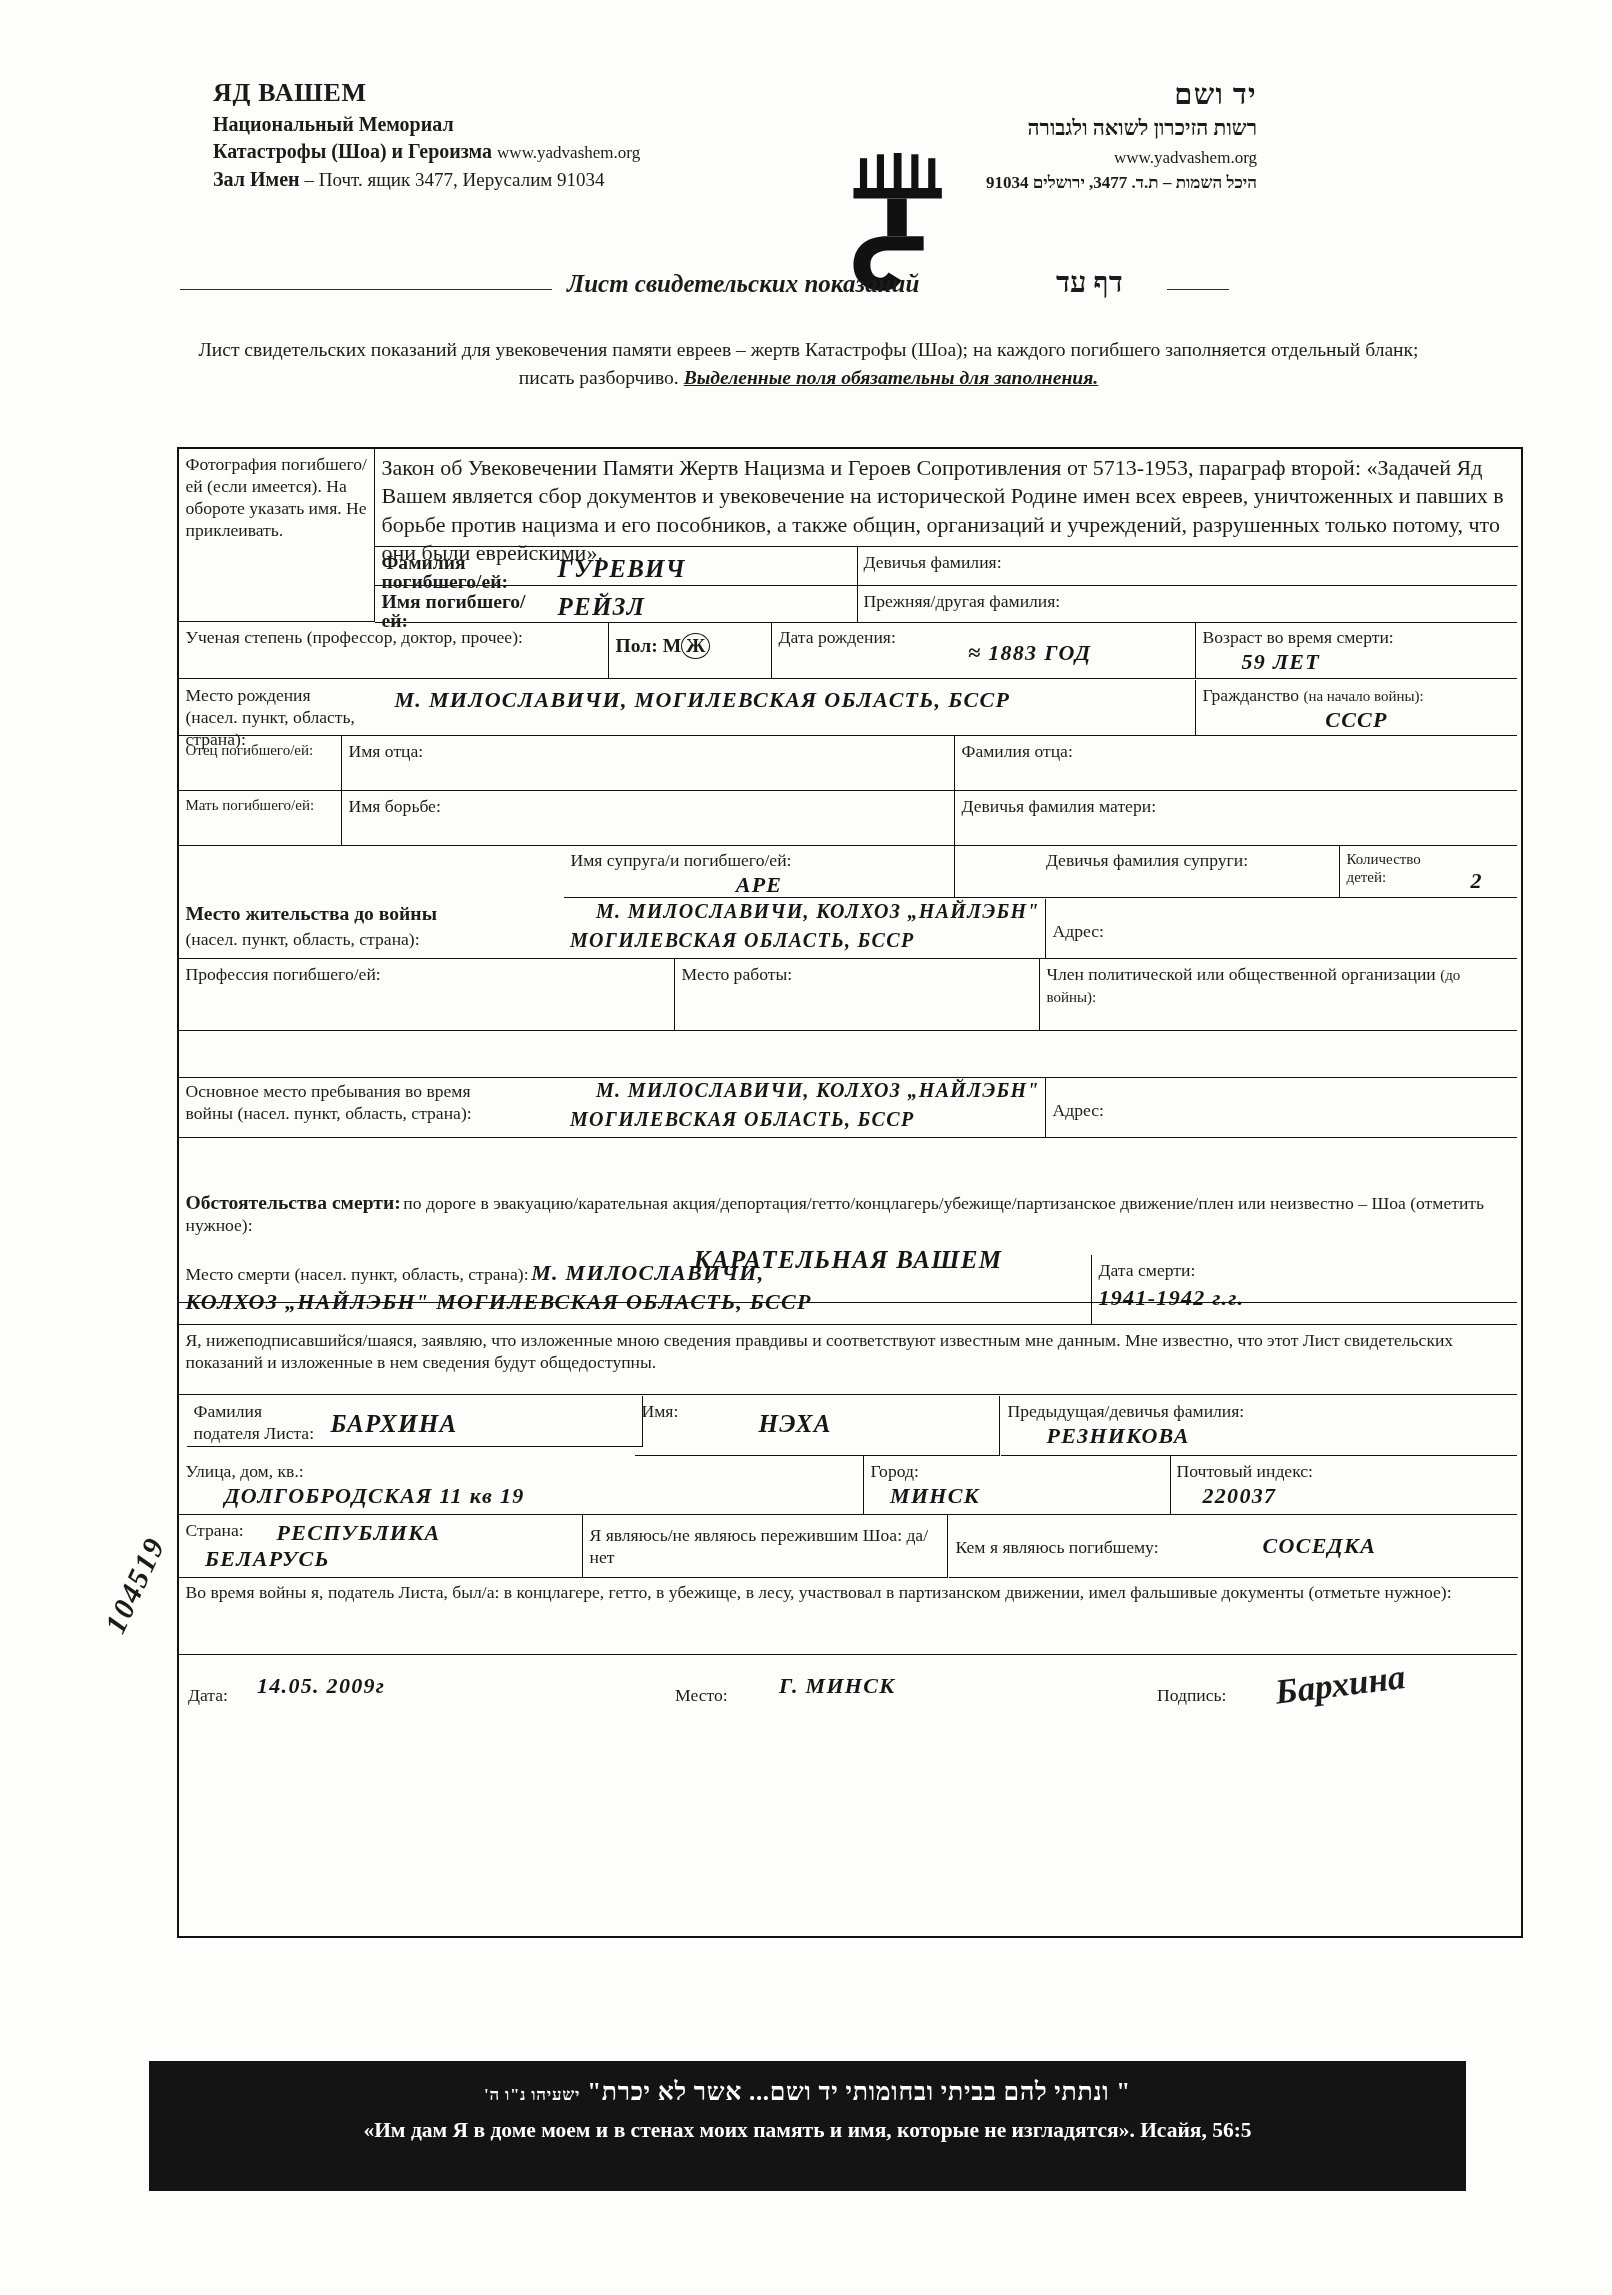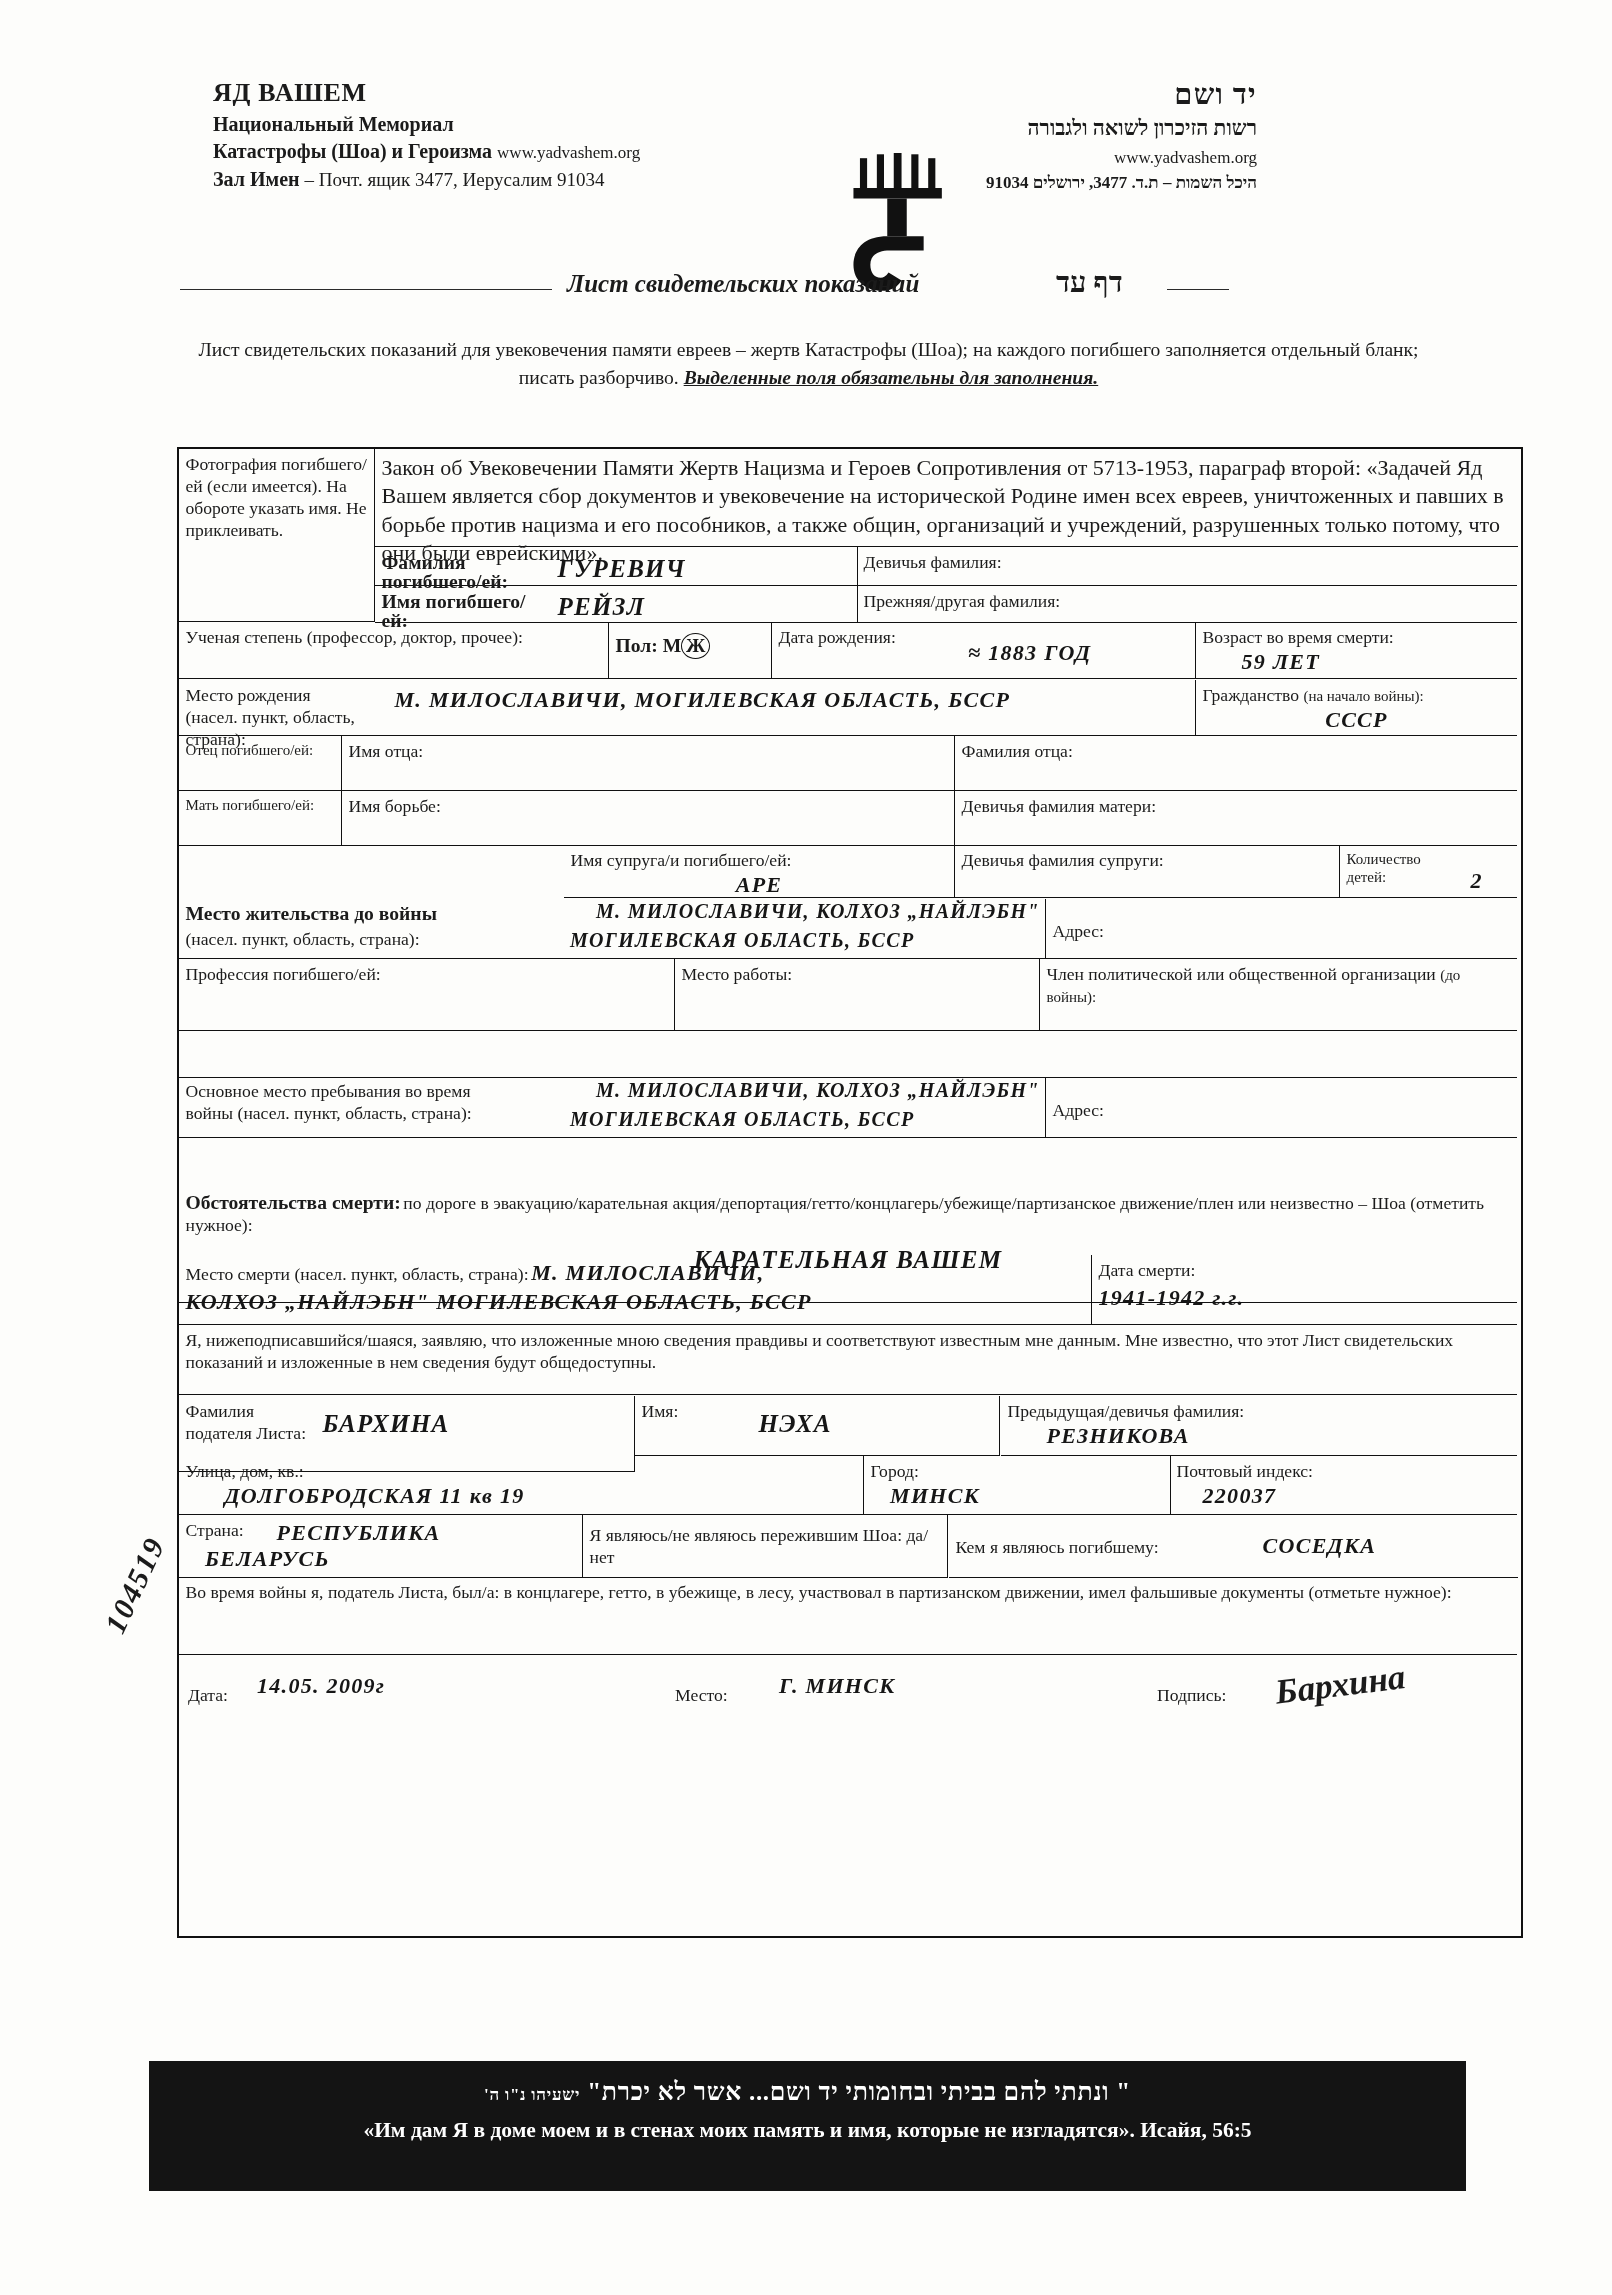--- a/index.html
+++ b/index.html
@@ -187,21 +187,21 @@
       <div class="lbl">Имя борьбе:</div>
     </div>
     <div class="cell pad bb" style="left:776px;top:342px;width:562px;height:55px;">
       <div class="lbl">Девичья фамилия матери:</div>
     </div>
 
     <div class="cell pad br bb" style="left:385px;top:396px;width:391px;height:53px;">
       <div class="lbl">Имя супруга/и погибшего/ей:</div>
       <div class="hw" style="text-align:center;">АРЕ</div>
     </div>
-    <div class="cell pad br bb" style="left:776px;top:396px;width:385px;height:53px;">
+    <div class="cell pad br bb" style="left:776px;top:396px;width:385px;height:53px;text-align:center;">
       <div class="lbl">Девичья фамилия супруги:</div>
     </div>
     <div class="cell pad bb" style="left:1161px;top:396px;width:177px;height:53px;">
       <div class="lbl-s" style="float:left;">Количество<br>детей:</div>
       <div class="hw" style="margin-left:124px;padding-top:18px;">2</div>
     </div>
 
     <div class="cell pad br bb" style="left:0;top:450px;width:867px;height:60px;">
       <div class="lbl-b" style="position:absolute;left:6.5px;top:2.6px;">Место жительства до войны</div>
       <div class="lbl" style="position:absolute;left:6.5px;top:30px;">(насел. пункт, область, страна):</div>
@@ -247,21 +247,21 @@
     </div>
     <div class="cell pad bb" style="left:913px;top:806px;width:425px;height:70px;">
       <div class="lbl">Дата смерти:</div>
       <div class="hw" style="padding-top:3.9px;">1941-1942 г.г.</div>
     </div>
 
     <div class="cell pad bb" style="left:0;top:876px;width:1338px;height:70px;">
       <div class="lbl">Я, нижеподписавшийся/шаяся, заявляю, что изложенные мною сведения правдивы и соответствуют известным мне данным. Мне известно, что этот Лист свидетельских показаний и изложенные в нем сведения будут общедоступны.</div>
     </div>
 
-    <div class="cell pad br bb" style="left:0;top:947px;width:456px;height:76px;">
+    <div class="cell pad br bb" style="left:8px;top:947px;width:456px;height:51px;">
       <div class="lbl" style="float:left;width:130px;">Фамилия<br>подателя Листа:</div>
       <div class="hw hw-l" style="margin-left:137px;padding-top:9px;">БАРХИНА</div>
     </div>
     <div class="cell pad br bb" style="left:456px;top:947px;width:365px;height:60px;">
       <div class="lbl" style="float:left;">Имя:</div>
       <div class="hw hw-l" style="margin-left:117px;padding-top:9px;">НЭХА</div>
     </div>
     <div class="cell pad bb" style="left:822px;top:947px;width:516px;height:60px;">
       <div class="lbl">Предыдущая/девичья фамилия:</div>
       <div class="hw" style="padding-left:39px;">РЕЗНИКОВА</div>

